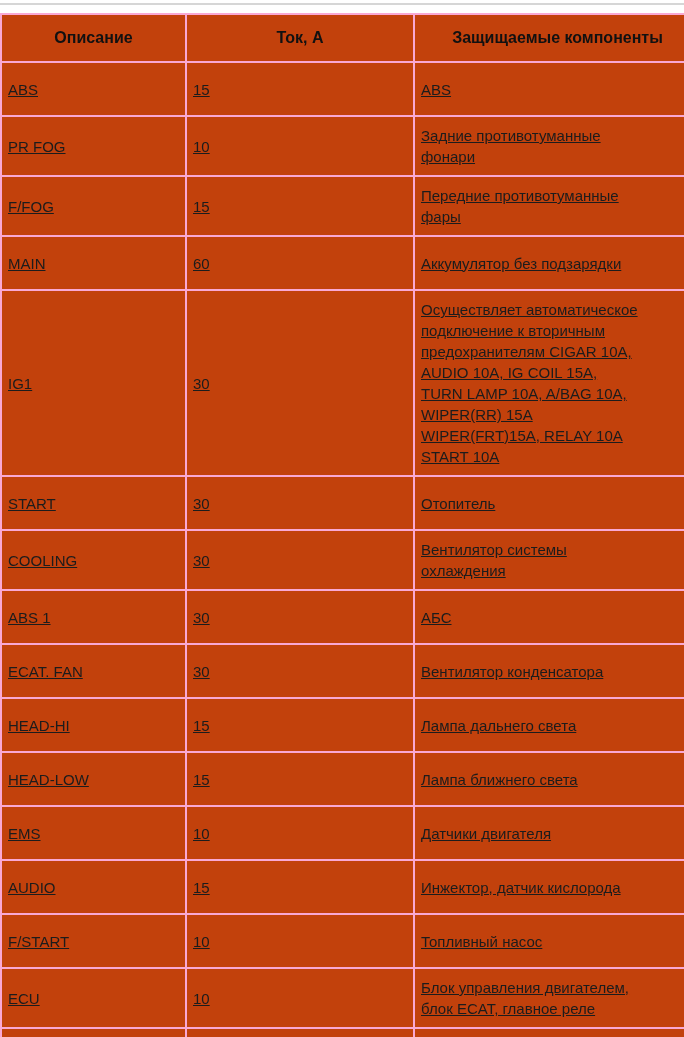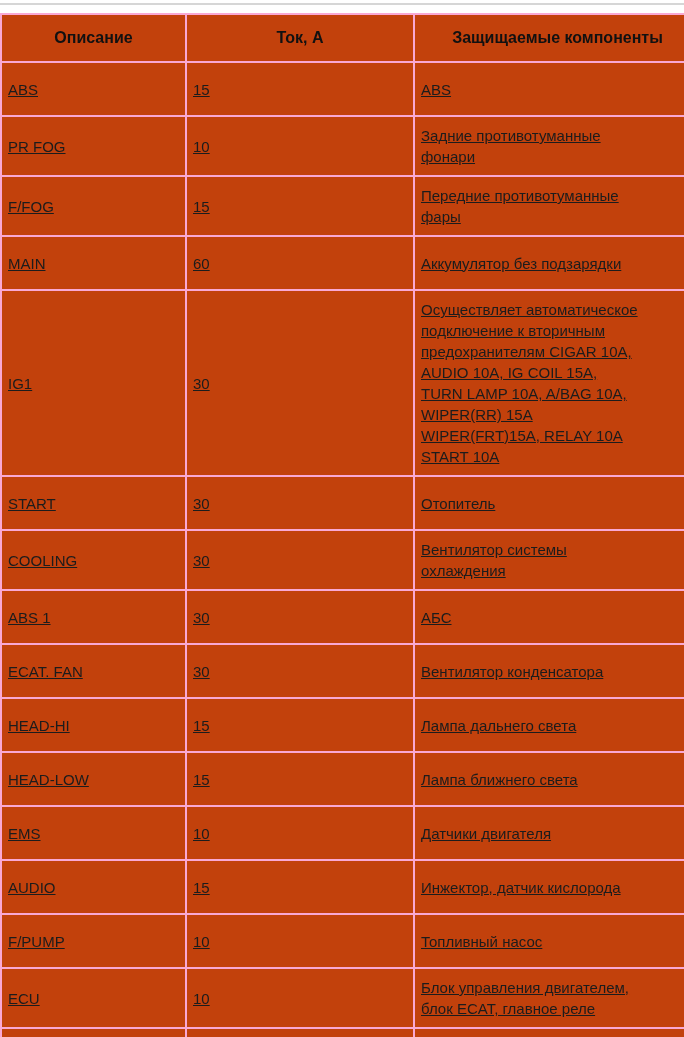--- a/index.html
+++ b/index.html
@@ -157,21 +157,21 @@
     <td class="comp">Датчики двигателя</td>
   </tr>
 
   <tr>
     <td class="desc">AUDIO</td>
     <td class="amp">15</td>
     <td class="comp">Инжектор, датчик кислорода</td>
   </tr>
 
   <tr>
-    <td class="desc">F/PUMP</td>
+    <td class="desc">F/START</td>
     <td class="amp">10</td>
     <td class="comp">Топливный насос</td>
   </tr>
 
   <tr>
     <td class="desc">ECU</td>
     <td class="amp">10</td>
     <td class="comp">Блок управления двигателем,
 блок ECAT, главное реле</td>
   </tr>

